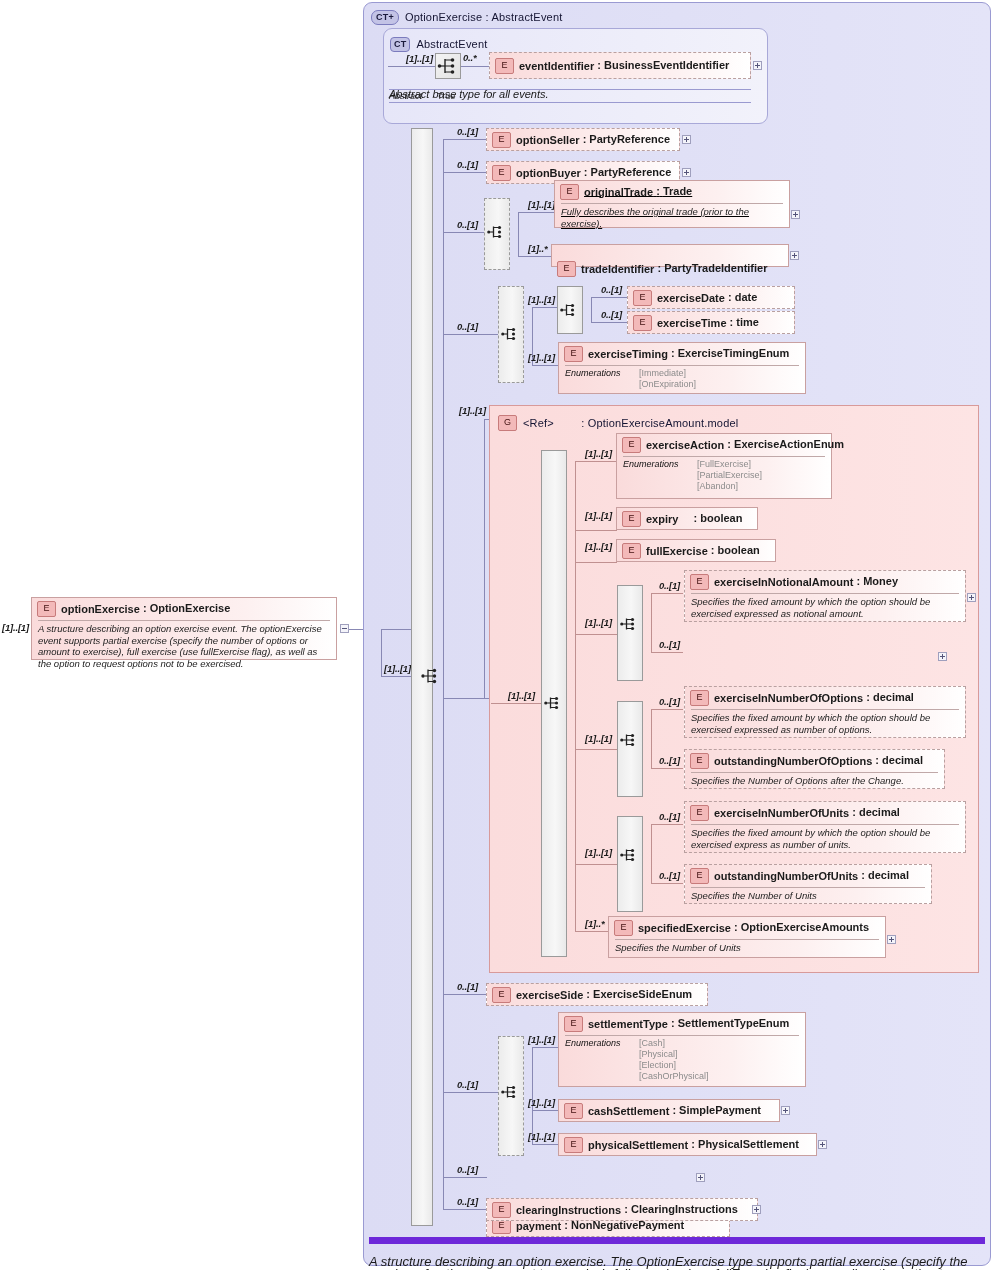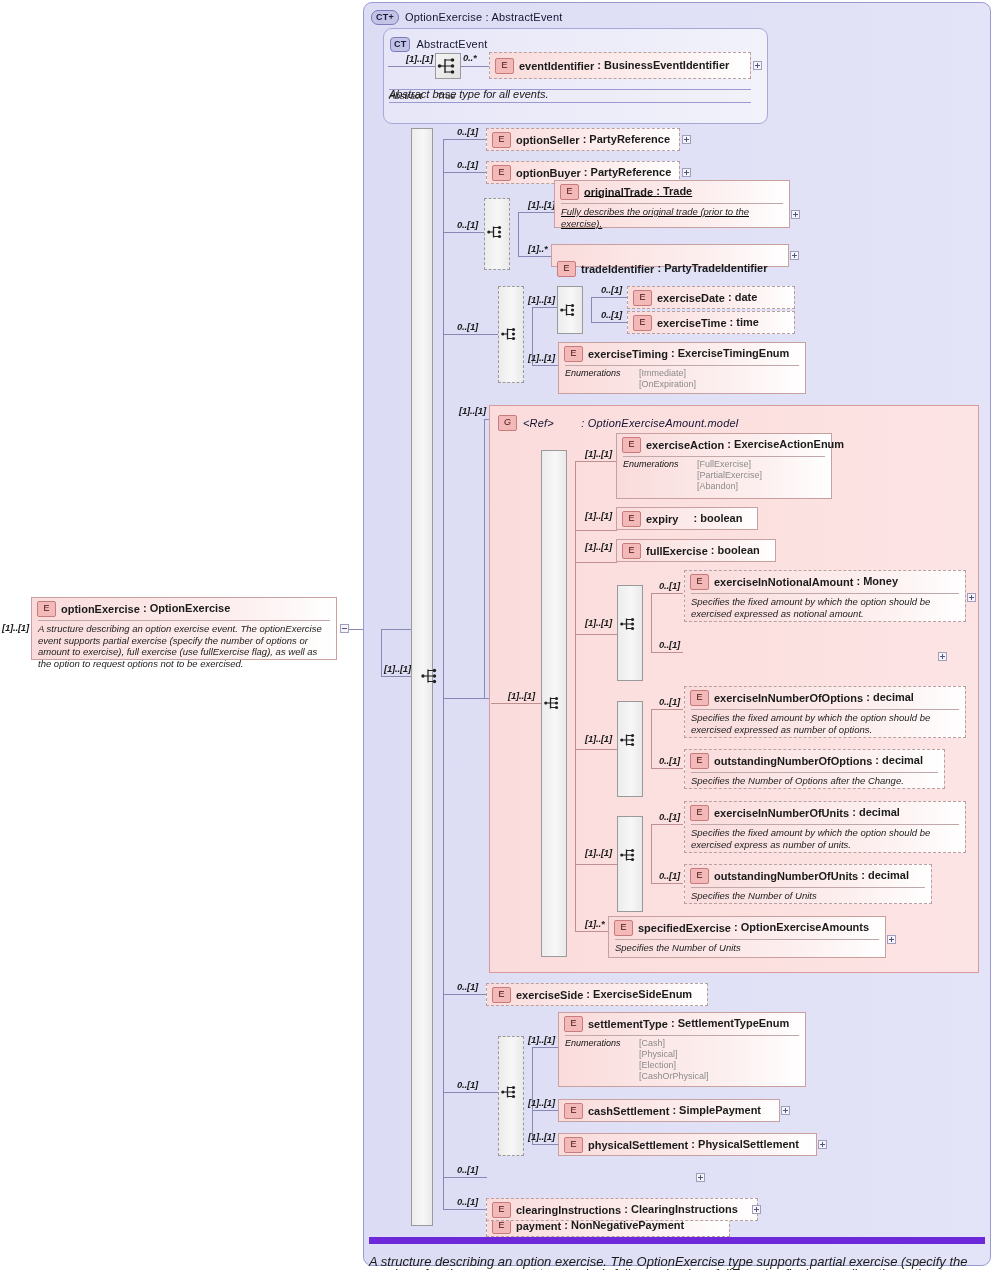--- a/index.html
+++ b/index.html
@@ -338,21 +338,21 @@
       </span>
     </div>
   </div>
 
   <div class="hline" style="left:443px;top:698px;width:46px;"></div>
   <div class="card" style="left:459px;top:405px;">[1]..[1]</div>
   <div class="vline" style="left:484px;top:419px;height:279px;"></div>
   <div class="hline" style="left:484px;top:419px;width:7px;"></div>
 
   <div class="abs group-box" style="left:489px;top:405px;width:490px;height:568px;"></div>
-  <div class="abs" style="left:498px;top:412px;font-style:italic;">
+  <div class="abs" style="left:498px;top:412px;">
     <span class="ct-title">
       <span class="badge-g">G</span><span class="t">&lt;Ref&gt;</span>
       <span class="t" style="margin-left:24px;">: OptionExerciseAmount.model</span>
     </span>
   </div>
 
   <div class="card" style="left:508px;top:690px;">[1]..[1]</div>
   <div class="hline pink" style="left:491px;top:703px;width:52px;"></div>
   <div class="seq solid" style="left:541px;top:450px;width:26px;height:507px;"></div>
   <div class="seq-ico" style="left:543px;top:693px;">

